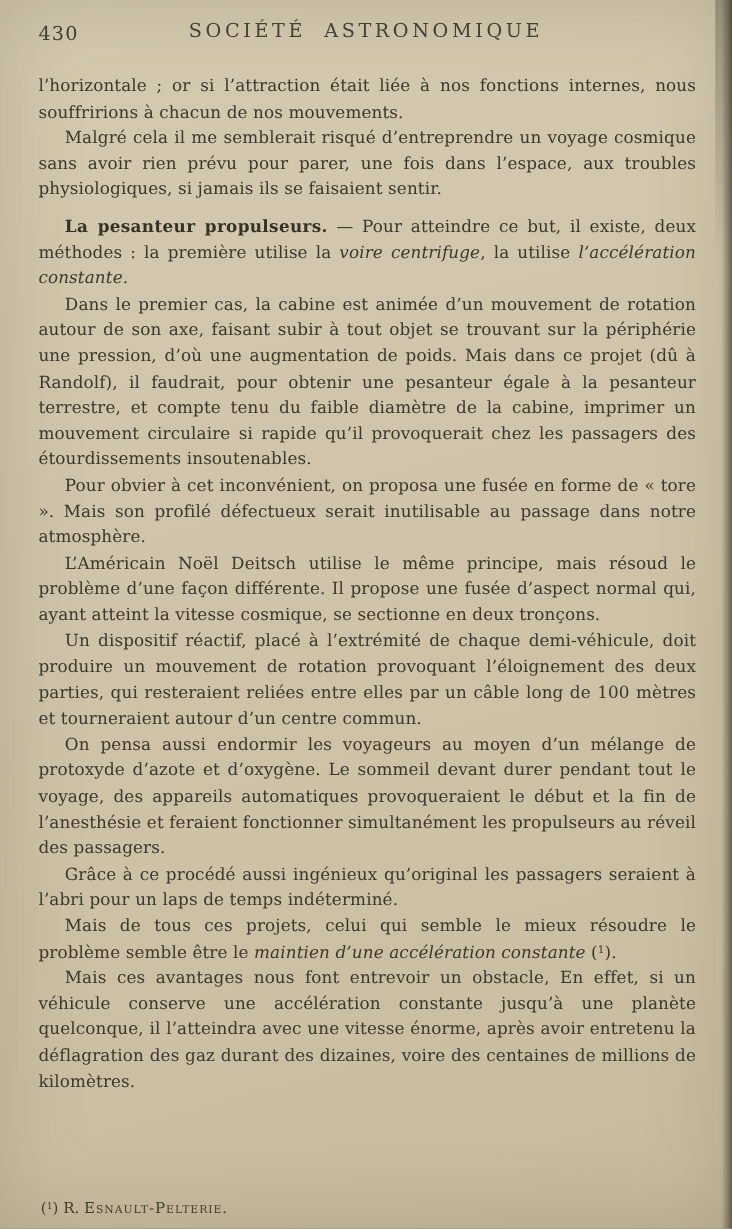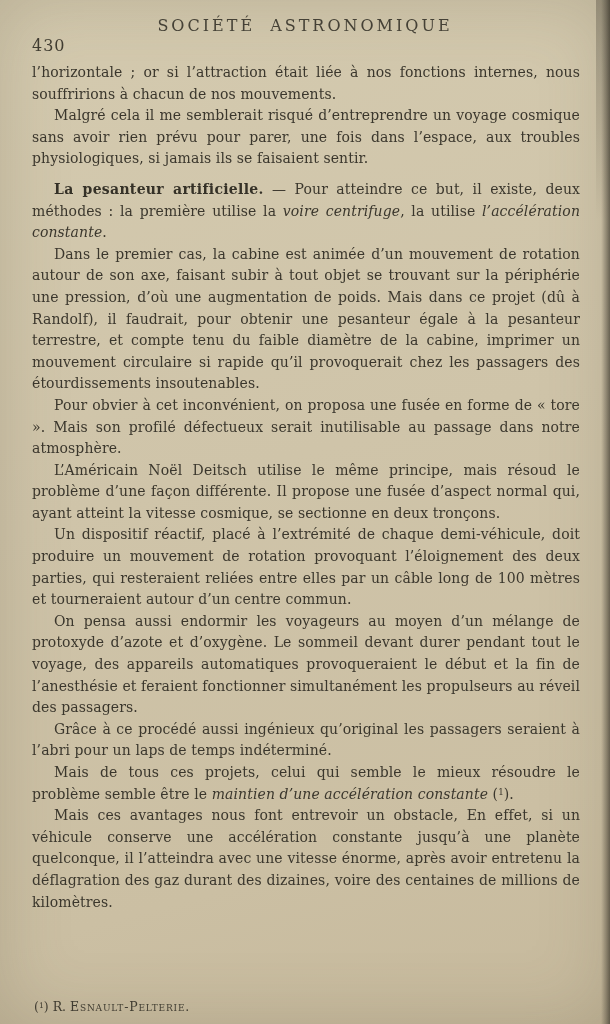--- a/index.html
+++ b/index.html
@@ -42,21 +42,21 @@
   }
 
   .page-header {
     position: relative;
     height: 30px;
     margin-top: 16px;
   }
   .page-number {
     position: absolute;
     left: 32px;
-    top: 20px;
+    top: 2px;
     font-size: 16px;
     letter-spacing: 1px;
     color: #403c31;
   }
   .header-title {
     position: absolute;
     left: 0; right: 0;
     top: 0;
     text-align: center;
     font-size: 16px;
@@ -114,21 +114,21 @@
 <div class="page">
 
   <div class="page-header">
     <span class="page-number">430</span>
     <span class="header-title">SOCIÉTÉ ASTRONOMIQUE</span>
   </div>
 
   <div class="body-text">
       <p class="no-indent"><span>l’horizontale ; or si l’attraction était liée à nos fonctions internes, nous souffririons à chacun de nos mouvements.</span></p>
       <p class=""><span>Malgré cela il me semblerait risqué d’entreprendre un voyage cosmique sans avoir rien prévu pour parer, une fois dans l’espace, aux troubles physiologiques, si jamais ils se faisaient sentir.</span></p>
-      <p class=" space-before"><strong>La pesanteur artificielle.</strong><span> — Pour atteindre ce but, il existe, deux méthodes : la première utilise la </span><em>voire centrifuge</em><span>, la utilise </span><em>l’accélération constante</em><span>.</span></p>
+      <p class=" space-before"><strong>La pesanteur propulseurs.</strong><span> — Pour atteindre ce but, il existe, deux méthodes : la première utilise la </span><em>voire centrifuge</em><span>, la utilise </span><em>l’accélération constante</em><span>.</span></p>
       <p class=""><span>Dans le premier cas, la cabine est animée d’un mouvement de rotation autour de son axe, faisant subir à tout objet se trouvant sur la périphérie une pression, d’où une augmentation de poids. Mais dans ce projet (dû à Randolf), il faudrait, pour obtenir une pesanteur égale à la pesanteur terrestre, et compte tenu du faible diamètre de la cabine, imprimer un mouvement circulaire si rapide qu’il provoquerait chez les passagers des étourdissements insoutenables.</span></p>
       <p class=""><span>Pour obvier à cet inconvénient, on proposa une fusée en forme de « tore ». Mais son profilé défectueux serait inutilisable au passage dans notre atmosphère.</span></p>
       <p class=""><span>L’Américain Noël Deitsch utilise le même principe, mais résoud le problème d’une façon différente. Il propose une fusée d’aspect normal qui, ayant atteint la vitesse cosmique, se sectionne en deux tronçons.</span></p>
       <p class=""><span>Un dispositif réactif, placé à l’extrémité de chaque demi-véhicule, doit produire un mouvement de rotation provoquant l’éloignement des deux parties, qui resteraient reliées entre elles par un câble long de 100 mètres et tourneraient autour d’un centre commun.</span></p>
       <p class=""><span>On pensa aussi endormir les voyageurs au moyen d’un mélange de protoxyde d’azote et d’oxygène. Le sommeil devant durer pendant tout le voyage, des appareils automatiques provoqueraient le début et la fin de l’anesthésie et feraient fonctionner simultanément les propulseurs au réveil des passagers.</span></p>
       <p class=""><span>Grâce à ce procédé aussi ingénieux qu’original les passagers seraient à l’abri pour un laps de temps indéterminé.</span></p>
       <p class=""><span>Mais de tous ces projets, celui qui semble le mieux résoudre le problème semble être le </span><em>maintien d’une accélération constante</em><span> (</span><sup>1</sup><span>).</span></p>
       <p class=""><span>Mais ces avantages nous font entrevoir un obstacle, En effet, si un véhicule conserve une accélération constante jusqu’à une planète quelconque, il l’atteindra avec une vitesse énorme, après avoir entretenu la déflagration des gaz durant des dizaines, voire des centaines de millions de kilomètres.</span></p>
     </div>
 

